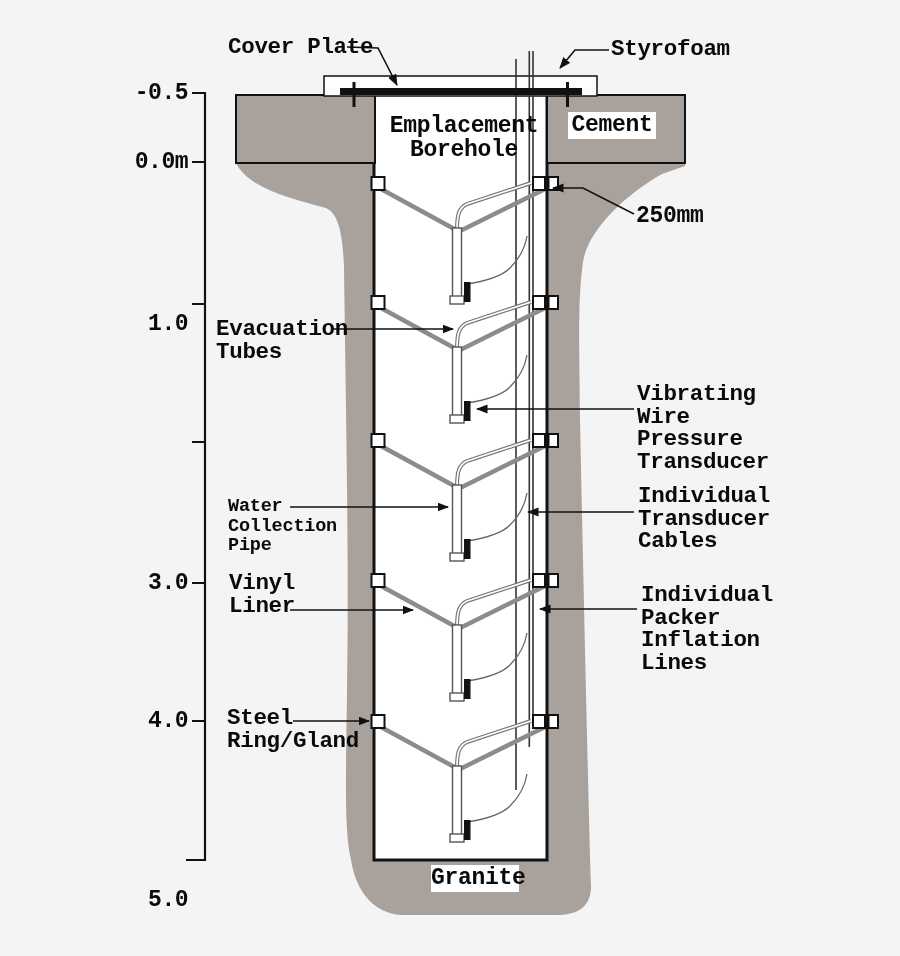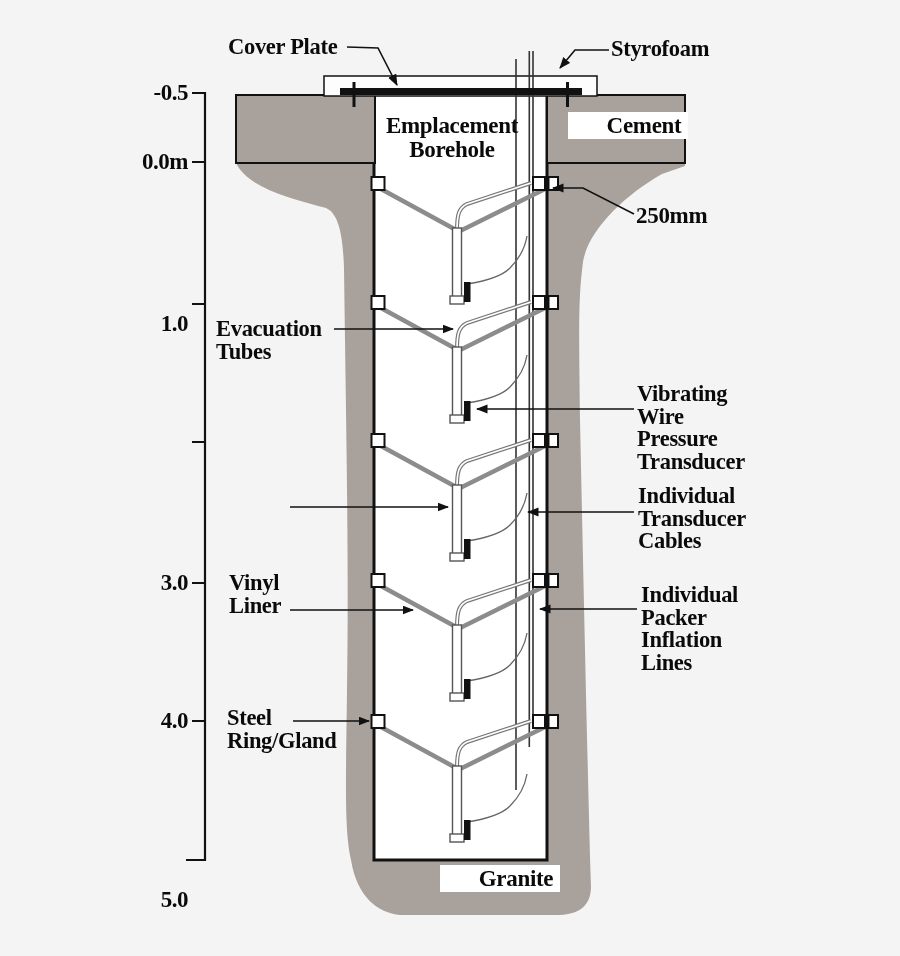--- a/index.html
+++ b/index.html
@@ -1,27 +1,27 @@
 <!DOCTYPE html>
 <html><head>
 <meta charset="utf-8">
 <style>
   html,body{margin:0;padding:0;background:#f5f4f5;}
   #stage{position:relative;width:900px;height:956px;background:#f5f4f5;overflow:hidden;
-         font-family:Liberation Serif, serif;color:#0a0a0a;}
+         font-family:Liberation Mono, monospace;color:#0a0a0a;}
   #drawing{position:absolute;left:0;top:0;}
   .label{position:absolute;font-weight:bold;font-size:22.5px;line-height:22.5px;
          white-space:pre-line;letter-spacing:-0.3px;}
   .label-sm{position:absolute;font-weight:bold;font-size:18.5px;line-height:19.5px;
          white-space:pre-line;letter-spacing:-0.2px;}
   .pill{position:absolute;background:#ffffff;border-radius:0;font-weight:bold;
-        font-size:23px;text-align:center;letter-spacing:-0.3px;padding-left:32px;}
+        font-size:23px;text-align:center;letter-spacing:-0.3px;}
   .tick{position:absolute;left:40px;width:148px;text-align:right;font-weight:bold;
         font-size:23px;line-height:24px;letter-spacing:-0.5px;}
-  .center{text-align:center;}
+  .center{text-align:center;padding-left:12px;}
 </style>
 </head>
 <body>
 
 <div id="stage">
 
   <svg id="drawing" width="900" height="956" viewBox="0 0 900 956">
     <defs>
       <marker id="ah" markerUnits="userSpaceOnUse" markerWidth="14" markerHeight="11" refX="10.5" refY="4.5" orient="auto">
         <path d="M0,0 L11.5,4.5 L0,9 Z" fill="#111"></path>
@@ -155,32 +155,35 @@
   <div class="pill" style="left:568px;top:112px;width:88px;height:27px;line-height:27px;">Cement</div>
   <div class="label center" style="left:377px;top:114px;width:150px;font-size:23px;line-height:24px;">Emplacement
 Borehole</div>
   <div class="label" style="left:636px;top:205px;font-size:23px;">250mm</div>
   <div class="label" style="left:216px;top:318px;">Evacuation
 Tubes</div>
   <div class="label" style="left:637px;top:383px;">Vibrating
 Wire
 Pressure
 Transducer</div>
+  <div class="label-sm" style="left:228px;top:497px;">Water
+Collection
+Pipe</div>
   <div class="label" style="left:638px;top:485px;">Individual
 Transducer
 Cables</div>
   <div class="label" style="left:229px;top:572px;">Vinyl
 Liner</div>
   <div class="label" style="left:641px;top:584px;">Individual
 Packer
 Inflation
 Lines</div>
   <div class="label" style="left:227px;top:707px;">Steel
 Ring/Gland</div>
-  <div class="pill" style="left:431px;top:865px;width:88px;height:27px;line-height:27px;margin-left:9px;">Granite</div>
+  <div class="pill" style="left:431px;top:865px;width:88px;height:27px;line-height:27px;">Granite</div>
 
   <div class="tick" style="top:81px;">-0.5</div>
   <div class="tick" style="top:150px;">0.0m</div>
   <div class="tick" style="top:292px;margin-top:20px;">1.0</div>
   <div class="tick" style="top:571px;">3.0</div>
   <div class="tick" style="top:709px;">4.0</div>
   <div class="tick" style="top:888px;">5.0</div>
 </div>
 
 </body></html>

